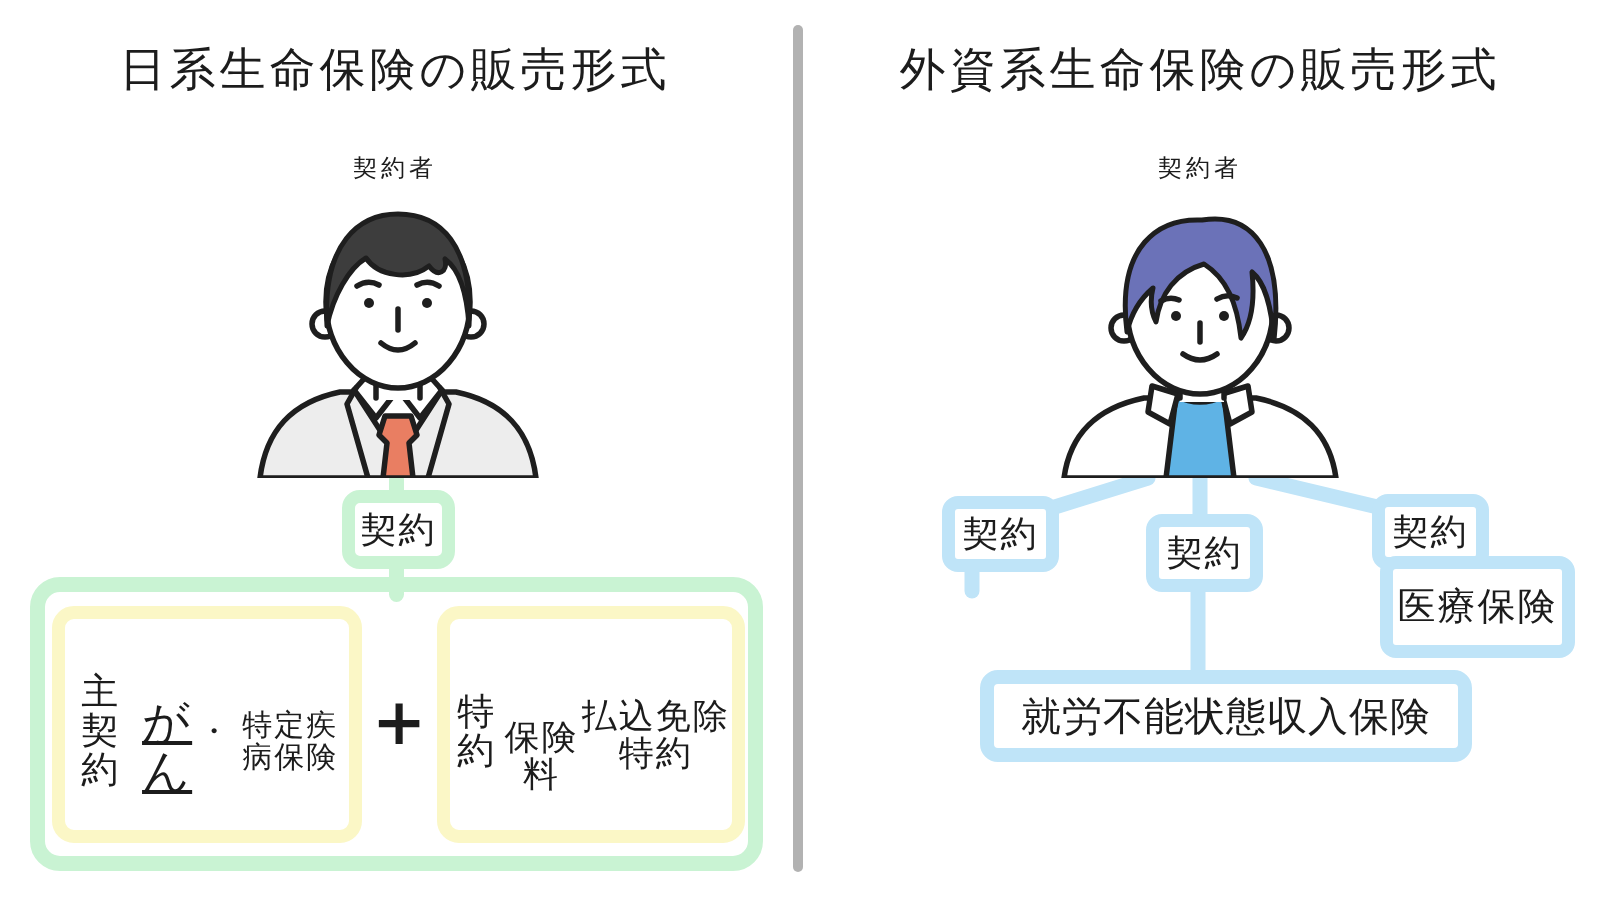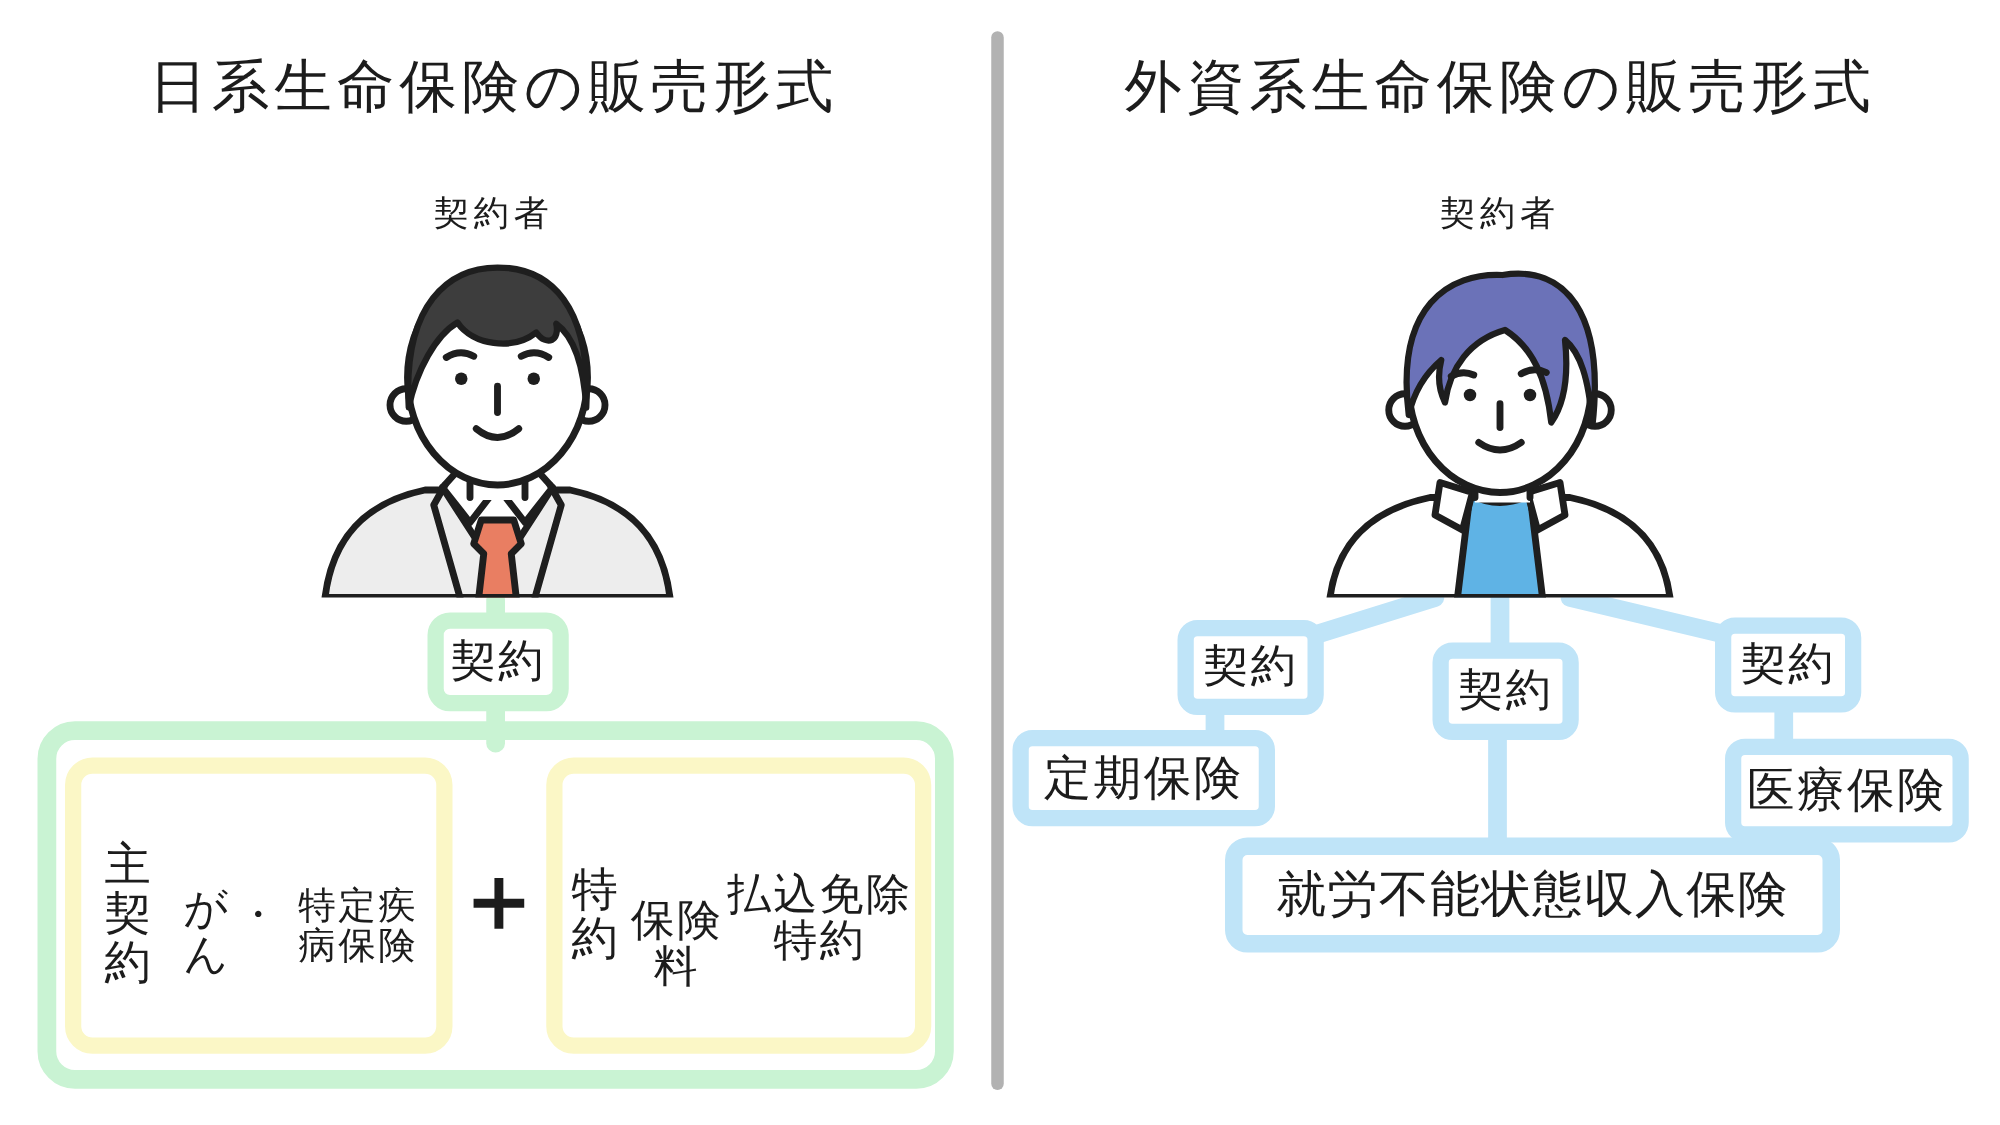--- a/index.html
+++ b/index.html
@@ -4,21 +4,21 @@
 <style>
   html,body{margin:0;padding:0;background:#ffffff;}
   *{box-sizing:border-box;}
   .canvas{
     position:relative;width:1600px;height:900px;background:#ffffff;overflow:hidden;
     font-family:"DejaVu Sans","Liberation Sans",sans-serif;color:#1c1c1c;
   }
   .abs{position:absolute;}
   .flexc{display:flex;align-items:center;justify-content:center;}
   .title{font-size:46px;font-weight:400;letter-spacing:4px;text-align:center;line-height:1.1;}
-  .sublabel{font-size:28px;font-weight:500;letter-spacing:4px;text-align:center;}
+  .sublabel{font-size:24px;font-weight:500;letter-spacing:4px;text-align:center;}
   .divider{left:793px;top:25px;width:10px;height:847px;background:#b2b2b2;border-radius:6px;}
   
   .tone-box{background:#fff;display:flex;align-items:center;justify-content:center;}
   .green-frame{border:13px solid #c9f3d3;border-radius:18px;}
   .green-bigframe{border:15px solid #c9f3d3;border-radius:30px;background:#fff;}
   .yellow-frame{border:13px solid #fbf7c6;border-radius:22px;background:#fff;}
   .blue-frame{border:13px solid #bfe4f8;border-radius:16px;}
   .blue-bigframe{border:14px solid #bfe4f8;border-radius:18px;}
   .box-text{font-size:36px;font-weight:500;letter-spacing:2px;line-height:1.05;text-align:center;}
   .stub-green{background:#c9f3d3;width:15px;}
@@ -67,21 +67,21 @@
   <div class="abs green-bigframe" style="left:30px;top:577px;width:733px;height:294px;"></div>
 
   <div class="abs stub-green" style="left:389px;top:560px;height:42px;border-radius:0 0 8px 8px;"></div>
 
   <div class="abs tone-box green-frame" style="left:342px;top:490px;width:113px;height:79px;">
     <span class="box-text">契約</span>
   </div>
 
   <div class="abs yellow-frame ycol" style="left:52px;top:606px;width:310px;height:237px;padding-top:14px;">
     <span class="box-text" style="font-size:37px;">主契約</span>
-    <span class="box-text" style="margin-top:29px;font-size:35px;">がん</span>
+    <span class="box-text" style="margin-top:29px;font-size:47px;text-decoration:underline;">がん</span>
     <span class="box-text" style="margin-top:0px;font-size:32px;line-height:0.95;">・</span>
     <span class="box-text" style="margin-top:18px;font-size:30px;">特定疾病保険</span>
   </div>
 
   <div class="abs flexc plus" style="left:361px;top:677px;width:76px;height:84px;">＋</div>
 
   <div class="abs title" style="left:850px;top:44px;width:700px;">外資系生命保険の販売形式</div>
 
   <div class="abs yellow-frame ycol" style="left:437px;top:606px;width:308px;height:237px;padding-top:14px;">
     <span class="box-text" style="font-size:37px;">特約</span>
@@ -129,25 +129,22 @@
   <div class="abs tone-box blue-frame" style="left:942px;top:496px;width:117px;height:76px;">
     <span class="box-text">契約</span>
   </div>
   <div class="abs tone-box blue-frame" style="left:1146px;top:514px;width:117px;height:78px;">
     <span class="box-text">契約</span>
   </div>
   <div class="abs tone-box blue-frame" style="left:1372px;top:494px;width:117px;height:76px;">
     <span class="box-text">契約</span>
   </div>
 
-  <div class="abs tone-box blue-frame" style="left:810px;top:584px;width:210px;height:77px;">
-    <span class="box-text" style="font-size:38px;">定期保険</span>
-  </div>
 
   <div class="abs tone-box blue-bigframe" style="left:980px;top:670px;width:492px;height:92px;">
     <span class="box-text" style="font-size:40px;letter-spacing:1px;">就労不能状態収入保険</span>
   </div>
 
-  <div class="abs tone-box blue-frame" style="left:1380px;top:591px;width:195px;height:83px;">
+  <div class="abs tone-box blue-frame" style="left:1380px;top:556px;width:195px;height:102px;">
     <span class="box-text" style="font-size:38px;">医療保険</span>
   </div>
 
 </div>
 
 </body></html>

